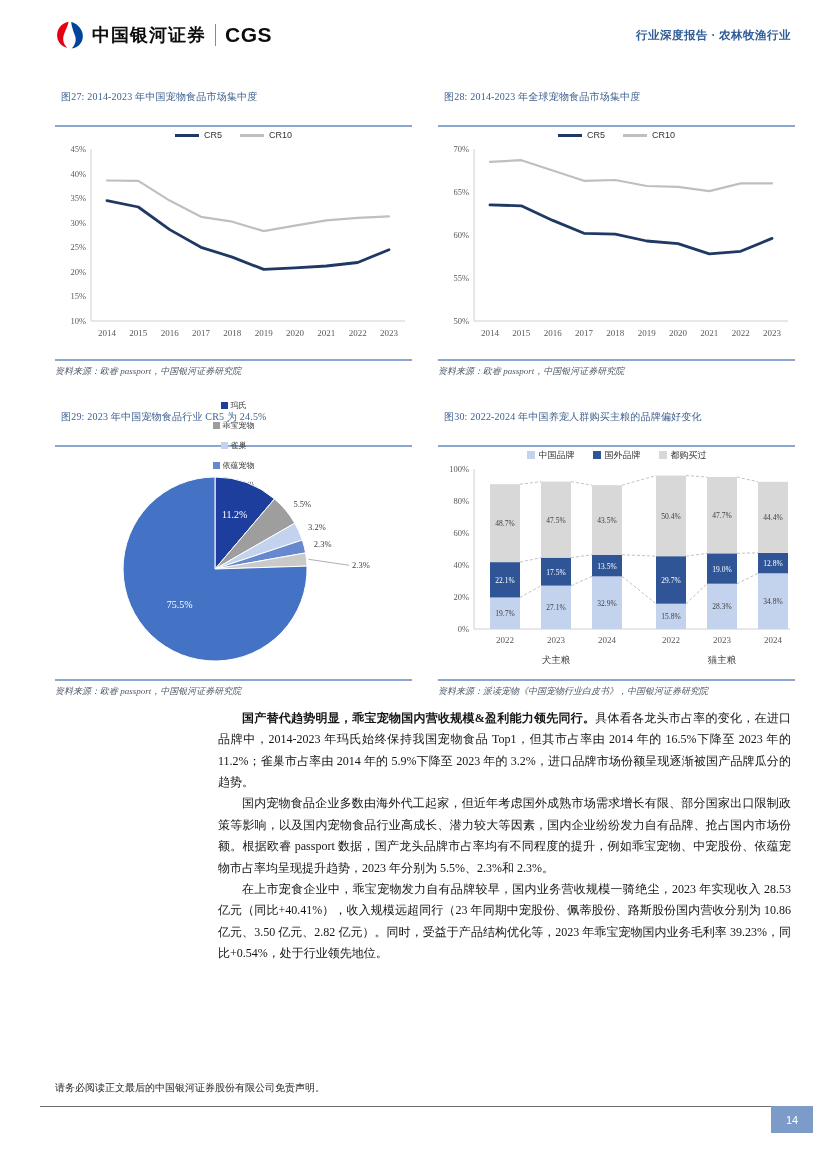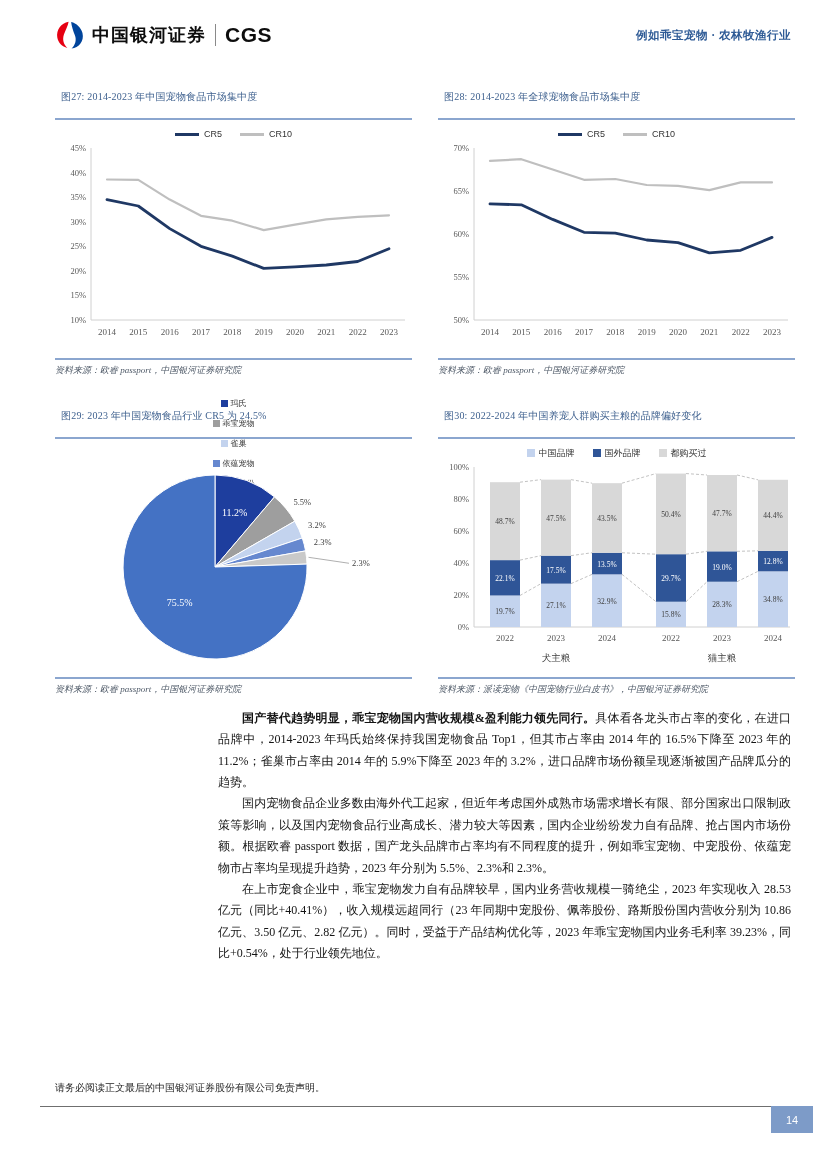--- a/index.html
+++ b/index.html
@@ -12,22 +12,22 @@
   .header{position:absolute;top:20px;left:55px;width:736px;display:flex;justify-content:space-between;align-items:center;}
   .logo{display:flex;align-items:center;gap:7px;text-align:right;}
   .logo-mark{width:30px;height:30px;}
   .logo-cn{font-size:18px;font-weight:bold;color:#0d0d0d;letter-spacing:1px;}
   .logo-sep{width:1px;height:22px;background:#8a8a8a;margin:0 2px;}
   .logo-en{font-size:21px;font-weight:bold;color:#0d0d0d;font-family:"Liberation Sans",sans-serif;letter-spacing:.5px;}
   .header-right{font-size:11.5px;font-weight:bold;color:#2f5b96;letter-spacing:.5px;}
   
   .figures{position:absolute;top:88px;left:55px;width:740px;display:grid;grid-template-columns:357px 357px;column-gap:26px;row-gap:30px;}
   figure{margin:0;}
-  .fig-title{font-size:10px;color:#3f618f;padding:2px 2px 14px 6px;border-bottom:2px solid #8ba6cf;letter-spacing:.2px;}
-  .chart-box{padding-top:6px;}
+  .fig-title{font-size:10px;color:#3f618f;padding:2px 2px 21px 6px;border-bottom:2px solid #8ba6cf;letter-spacing:.2px;}
+  .chart-box{}
   .legend{display:flex;justify-content:center;align-items:center;gap:18px;height:16px;font-size:9px;color:#333;font-family:"Liberation Sans",sans-serif;}
   .legend.tight{gap:9px;font-size:8px;flex-direction:column;}
   .legend .sw-line{display:inline-block;width:24px;height:3px;margin-right:5px;vertical-align:middle;}
   .legend .sw-sq{display:inline-block;width:8px;height:8px;margin-right:4px;vertical-align:middle;}
   .legend.tight .sw-sq{width:7px;height:7px;margin-right:3px;}
   .fig-caption{border-top:2px solid #8ba6cf;padding-top:4px;font-size:9px;font-style:italic;color:#4f5a68;}
   svg text{font-family:"Liberation Serif","DejaVu Serif",serif;}
   
   .body-text{position:absolute;top:708px;left:218px;width:573px;font-size:12px;line-height:1.78;text-align:justify;color:#141414;}
   .body-text p{margin:0;text-indent:2em;}
@@ -45,21 +45,21 @@
   <div class="logo">
     <svg class="logo-mark" viewBox="0 0 32 32">
       <path fill="#e60012" d="M14.5,1.8 C6.5,3.2 1.2,10.5 2.4,18.5 C3.3,24.2 7.6,28.6 13.2,29.8 C9.2,26.2 7.6,20.8 9.6,15.2 C11.4,10.2 13.9,5.8 14.5,1.8 Z"></path>
       <path fill="#00449b" d="M17.2,2.1 C22.9,3.4 27.8,8.0 29.3,13.9 C31.4,22.3 25.4,30.0 17.6,30.4 C21.6,26.8 23.2,21.2 21.2,16.2 C19.4,11.5 17.7,6.6 17.2,2.1 Z"></path>
     </svg>
     <span class="logo-cn">中国银河证券</span>
     <span class="logo-sep"></span>
     <span class="logo-en">CGS</span>
   </div>
   <div class="header-right">
-    <span>例如乖宝宠物</span>
+    <span>行业深度报告</span>
     <span>·</span>
     <span>农林牧渔行业</span>
   </div>
 </div>
 
 <section class="figures">
 
   <figure>
     <div class="fig-title">图27: 2014-2023 年中国宠物食品市场集中度</div>
     <div class="chart-box">

